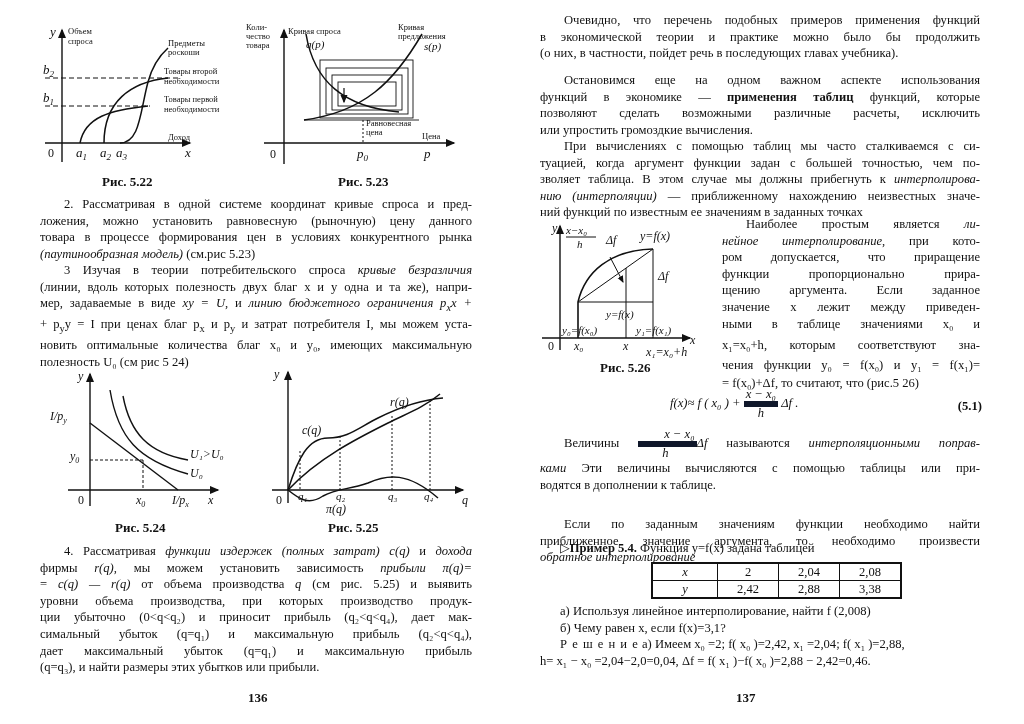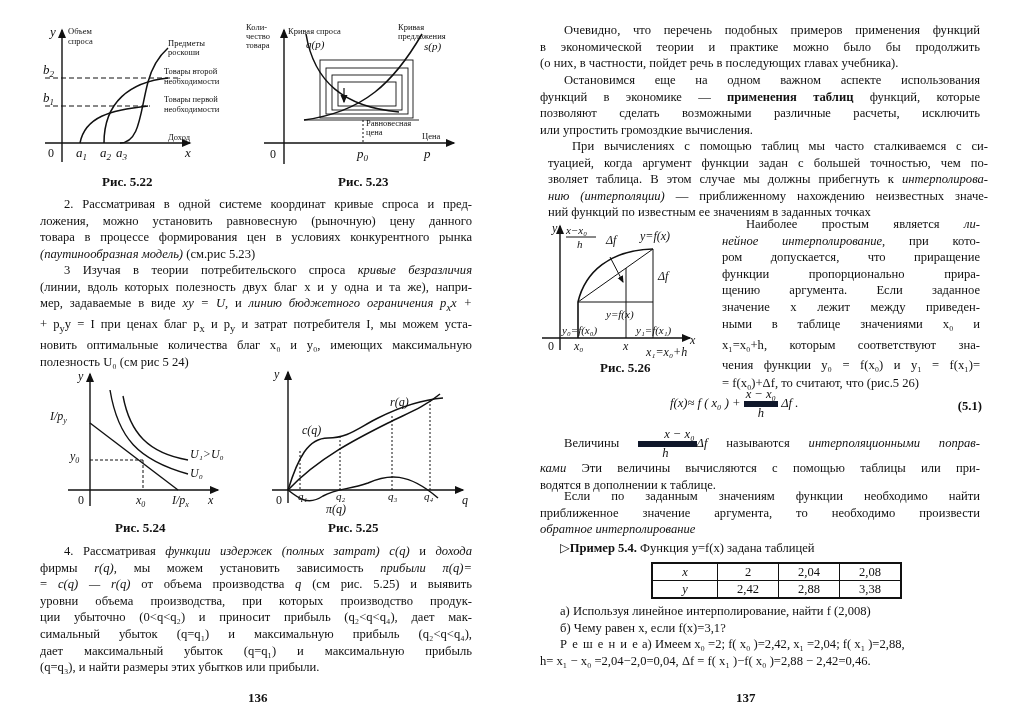--- a/index.html
+++ b/index.html
@@ -171,32 +171,32 @@
     <span class="line">симальный убыток (q=q₁) и максимальную прибыль (q₂&lt;q&lt;q₄),</span>
     <span class="line">дает максимальный убыток (q=q₁) и максимальную прибыль</span>
     <span class="line last">(q=q₃), и найти размеры этих убытков или прибыли.</span>
   </div>
 
   <div class="pnum" style="left:208px;top:690px;">136</div>
 </div>
 
 <div class="page" id="p137">
 
-  <div class="txt" style="left:0;top:22px;width:440px;">
+  <div class="txt" style="left:0;top:12px;width:440px;">
     <span class="line ind">Очевидно, что перечень подобных примеров применения функций</span>
     <span class="line">в экономической теории и практике можно было бы продолжить</span>
     <span class="line last">(о них, в частности, пойдет речь в последующих главах учебника).</span>
   </div>
   <div class="txt" style="left:0;top:72px;width:440px;">
     <span class="line ind">Остановимся еще на одном важном аспекте использования</span>
     <span class="line"><span>функций в экономике — </span><b>применения таблиц</b><span> функций, которые</span></span>
     <span class="line">позволяют сделать возможными различные расчеты, исключить</span>
     <span class="line last">или упростить громоздкие вычисления.</span>
   </div>
-  <div class="txt" style="left:8px;top:138px;width:440px;">
+  <div class="txt" style="left:0;top:138px;width:440px;">
     <span class="line ind">При вычислениях с помощью таблиц мы часто сталкиваемся с си-</span>
     <span class="line">туацией, когда аргумент функции задан с большей точностью, чем по-</span>
     <span class="line"><span>зволяет таблица. В этом случае мы должны прибегнуть к </span><i>интерполирова-</i></span>
     <span class="line"><i>нию (интерполяции)</i><span> — приближенному нахождению неизвестных значе-</span></span>
     <span class="line last">ний функций по известным ее значениям в заданных точках</span>
   </div>
 
   <div class="fig" style="left:0;top:222px;">
     <svg width="175" height="130">
       <line x1="20" y1="128" x2="20" y2="4" stroke="#111" stroke-width="1.4" marker-end="url(#ar)"></line>
@@ -244,21 +244,21 @@
     <span class="frac"><span class="n">x − x₀</span><span class="d">h</span></span>
     <i>Δf .</i>
     <b style="position:absolute;right:0;top:10px;">(5.1)</b>
   </div>
 
   <div class="txt" style="left:0;top:428px;width:440px;">
     <span class="line ind"><span>Величины</span> <span class="frac"><span class="n">x − x₀</span><span class="d">h</span></span><i>Δf</i><span> называются </span><i>интерполяционными поправ-</i></span>
     <span class="line"><i>ками</i><span> Эти величины вычисляются с помощью таблицы или при-</span></span>
     <span class="line last">водятся в дополнении к таблице.</span>
   </div>
-  <div class="txt" style="left:0;top:488px;width:440px;">
+  <div class="txt" style="left:0;top:516px;width:440px;">
     <span class="line ind">Если по заданным значениям функции необходимо найти</span>
     <span class="line">приближенное значение аргумента, то необходимо произвести</span>
     <span class="line last"><i>обратное интерполирование</i></span>
   </div>
 
   <div class="txt" style="left:20px;top:540px;width:420px;">
     <span>▷</span><b>Пример 5.4.</b><span> Функция y=f(x) задана таблицей</span>
   </div>
   <table class="dt" style="left:111px;top:562px;">
     <tbody>

